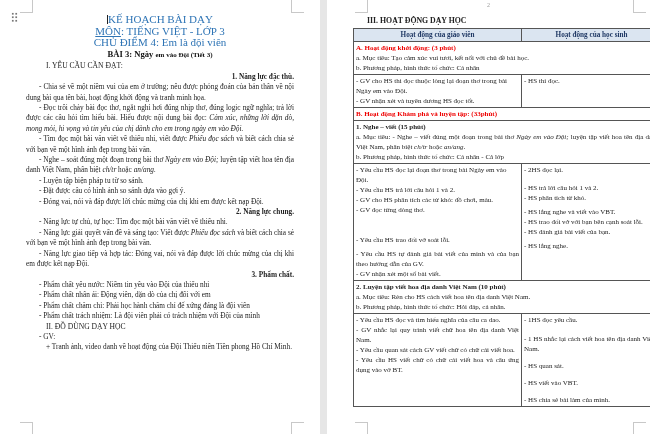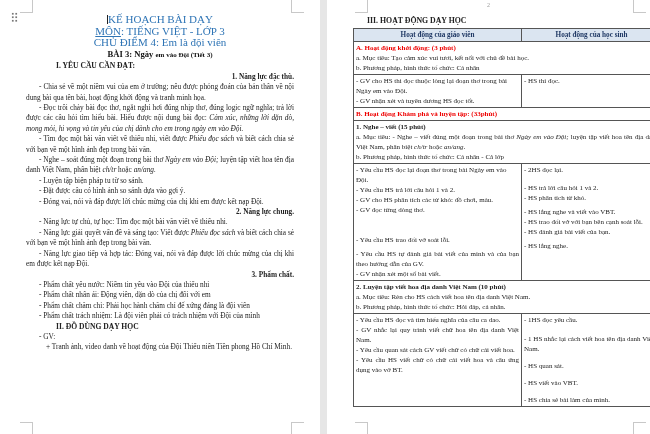--- a/index.html
+++ b/index.html
@@ -21,21 +21,21 @@
   .c-br { border-left-width:1px; border-top-width:1px; }
   .drag-handle {
     position:absolute; left:11px; top:12px; width:7px; height:10px;
     background:
       radial-gradient(circle, #777 45%, transparent 50%) 0 0/3.5px 3.5px;
   }
   .p1-content { position:absolute; left:26px; top:14px; width:268px; font-size:7.3px; line-height:10.4px; }
   .title-line { text-align:center; font-weight:normal; color:#2e74b5; font-size:11px; line-height:11.6px; }
   .title-dark { text-align:center; font-weight:bold; color:#111; font-size:8.6px; line-height:11.6px; }
   .title-dark .small { font-size:7px; }
-  .h1 { font-weight:bold; font-size:7.6px; margin-left:30px; }
+  .h1 { font-weight:normal; font-size:7.6px; margin-left:20px; }
   .h2 { font-weight:bold; margin-left:13px;text-align:right; }
   .para { text-indent:13px; text-align:justify; }
   .para i { font-style:italic; }
   .indent2 { text-indent:20px; text-align:justify; }
   .cursor { display:inline-block; width:1px; height:9px; background:#222; vertical-align:-1px; }
   .page-num { position:absolute; left:0; width:100%; top:2px; text-align:center; font-size:6px; color:#999; }
   .sec-title { font-weight:bold; font-size:7.8px; position:absolute; left:40px; top:16px; }
   table.act {
     position:absolute; left:26px; top:28px; width:309px; border-collapse:collapse; font-size:7px; line-height:10px;
   }

